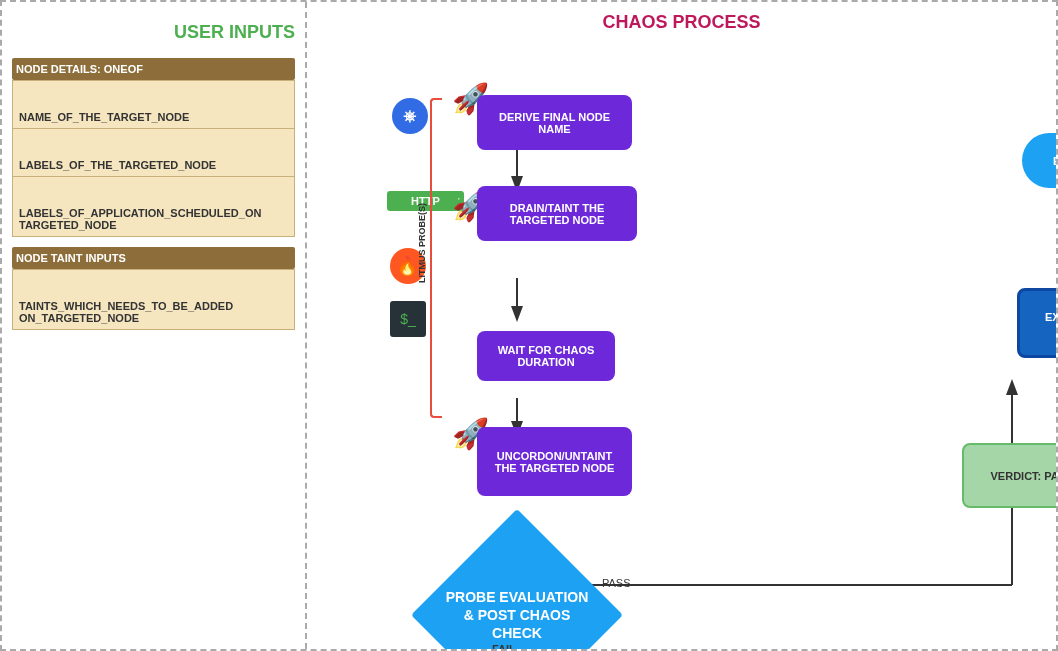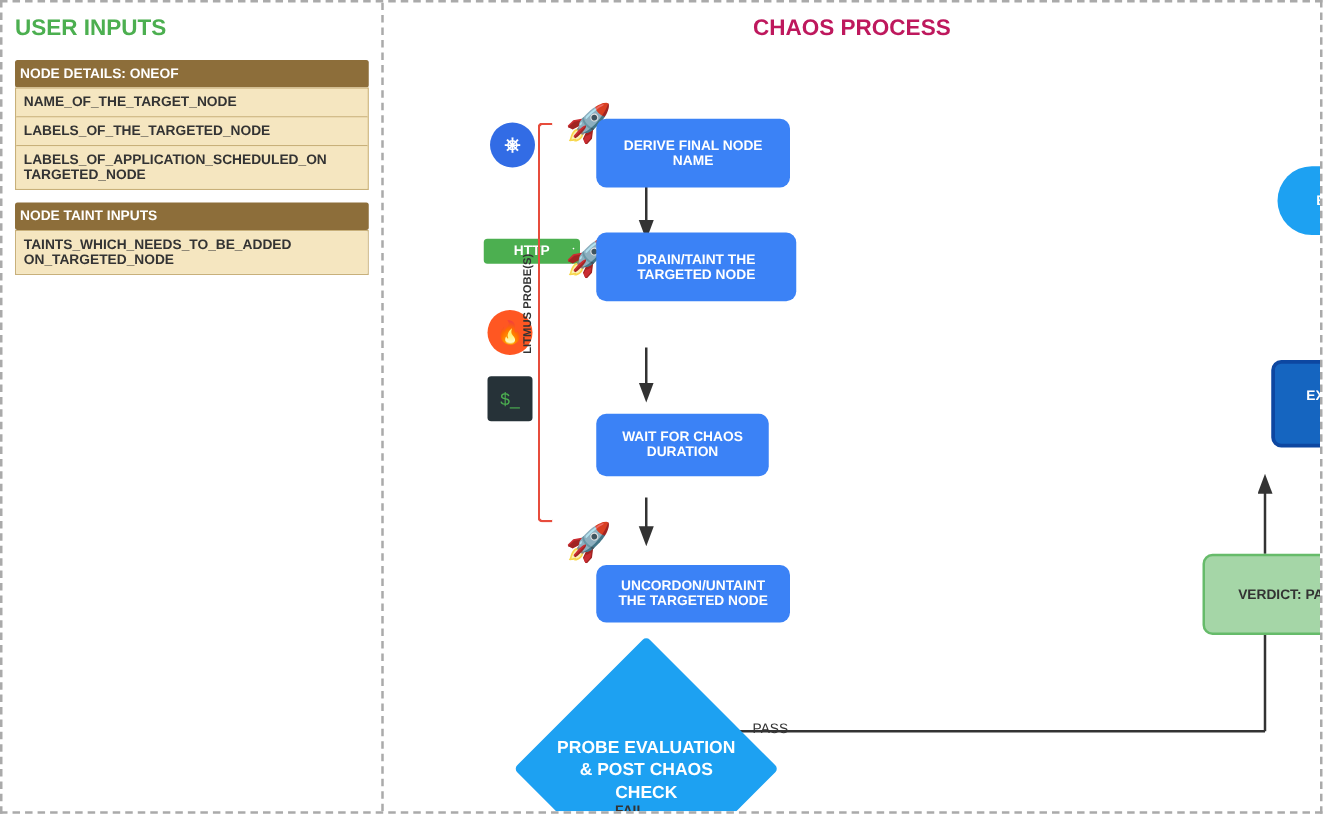--- a/index.html
+++ b/index.html
@@ -20,39 +20,41 @@
       border-right: 2px dashed #aaa;
       padding: 10px;
       display: flex;
       flex-direction: column;
       gap: 10px;
     }
     .left-title {
       color: #4caf50;
       font-weight: bold;
       font-size: 18px;
-      text-align: left;
+      text-align: right;
       margin-bottom: 5px;
+      margin-top: 10px;
     }
     .section-header {
       background: #8d6e3a;
       color: #fff;
       font-size: 11px;
       font-weight: bold;
       text-align: left;
       padding: 5px 4px;
       border-radius: 2px;
     }
     .input-item {
       background: #f5e6c0;
       border: 1px solid #c8b07a;
       font-size: 11px;
       font-weight: bold;
       color: #333;
       padding: 5px 6px;
+      margin-top: 25px;
     }
     .input-item + .input-item {
       border-top: none;
     }
     .section-box {
       border: 1px solid #c8b07a;
       background: #f5e6c0;
     }
     .section-box .input-item {
       border: none;
@@ -89,21 +91,21 @@
       position: absolute;
       display: flex;
       align-items: center;
       justify-content: center;
       text-align: center;
       font-size: 11px;
       font-weight: bold;
     }
 
     .rounded-rect {
-      background: #3b82f6;
+      background: #6d28d9;
       color: #fff;
       border-radius: 8px;
       padding: 8px 10px;
     }
 
     .oval {
       background: #1da1f2;
       color: #fff;
       border-radius: 50px;
       padding: 8px 20px;
@@ -268,21 +270,21 @@
     </div>
 
     <div class="node rounded-rect" style="left:155px; top:143px; width:160px; height:55px;">
       <span>DRAIN/TAINT THE TARGETED NODE</span>
     </div>
 
     <div class="node rounded-rect" style="left:155px; top:288px; width:138px; height:50px;">
       <span>WAIT FOR CHAOS DURATION</span>
     </div>
 
-    <div class="node rounded-rect" style="left:155px; top:409px; width:155px; height:46px;">
+    <div class="node rounded-rect" style="left:155px; top:384px; width:155px; height:69px;">
       <span>UNCORDON/UNTAINT THE
 TARGETED NODE</span>
     </div>
 
     <div style="position:absolute; left:120px; top:497px; width:150px; height:150px; background:#1da1f2; transform:rotate(45deg); border-radius:4px;"></div>
     <div style="position:absolute; left:120px; top:497px; width:150px; height:150px; display:flex; align-items:center; justify-content:center; text-align:center;">
       <span style="font-size:14px; font-weight:bold; color:#fff; line-height:1.3;">PROBE
 EVALUATION &amp;
 POST CHAOS
 CHECK</span>

